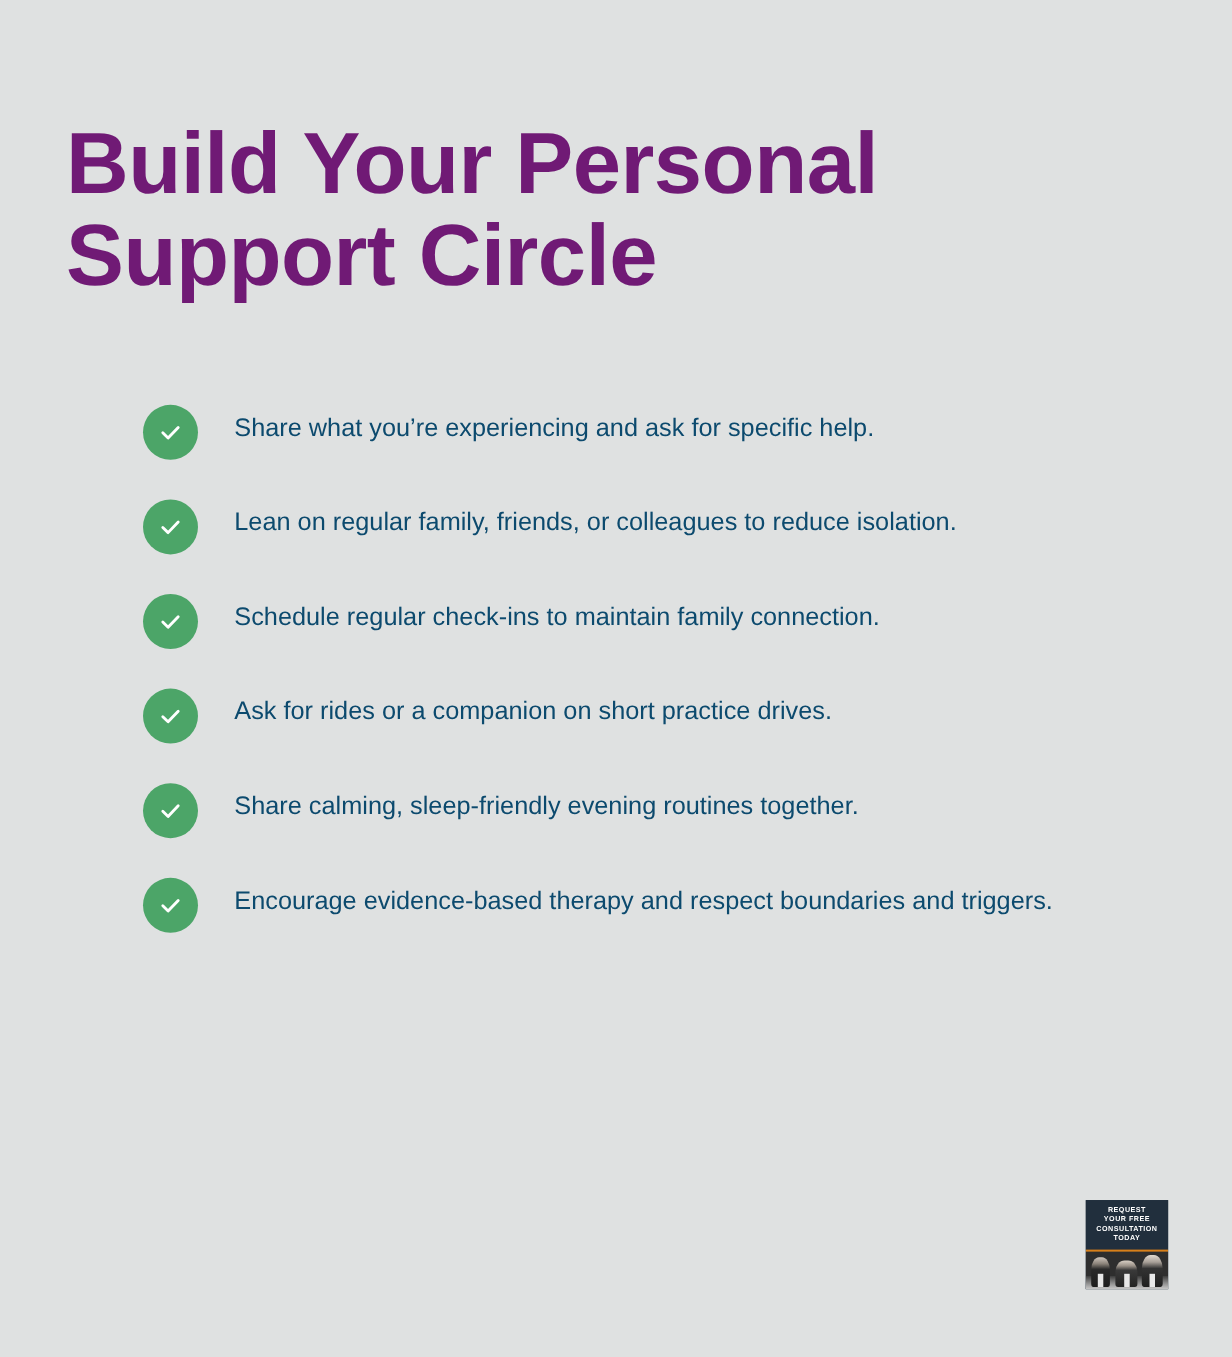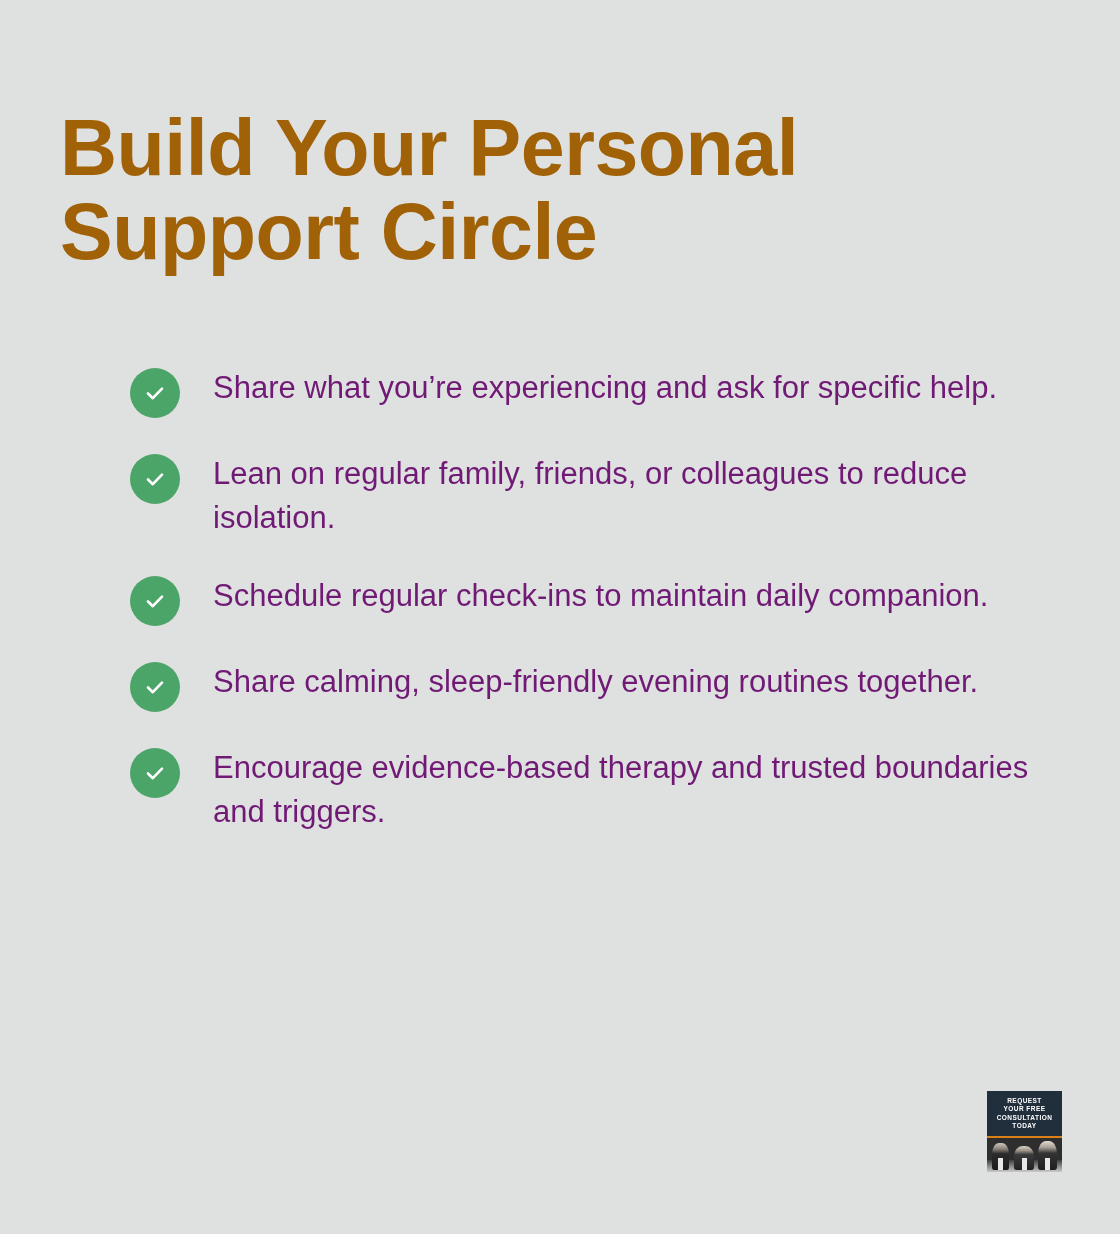--- a/index.html
+++ b/index.html
@@ -28,21 +28,21 @@
     position: absolute;
     left: 60px;
     top: 106px;
     width: 960px;
     margin: 0;
     font-family: "Liberation Sans", sans-serif;
     font-weight: bold;
     font-size: 79px;
     line-height: 84px;
     letter-spacing: -0.5px;
-    color: #a16207;
+    color: #701a75;
   }
 
   
   .checklist {
     position: absolute;
     left: 130px;
     top: 366px;
     width: 930px;
     list-style: none;
     margin: 0;
@@ -69,23 +69,23 @@
     justify-content: center;
     margin-top: 2px;
   }
   .check-icon svg {
     display: block;
   }
 
   .check-text {
     margin-left: 33px;
     font-family: "Liberation Sans", sans-serif;
-    font-size: 31px;
+    font-size: 23px;
     line-height: 44px;
-    color: #701a75;
+    color: #0c4a6e;
     max-width: 845px;
   }
 
   
   .badge {
     position: absolute;
     left: 987px;
     top: 1091px;
     width: 75px;
     height: 81px;
@@ -190,40 +190,48 @@
       </span>
       <span class="check-text">Lean on regular family, friends, or colleagues to reduce isolation.</span>
     </li>
 
     <li class="check-item">
       <span class="check-icon">
         <svg width="26" height="26" viewBox="0 0 26 26" aria-hidden="true">
           <polyline points="6,13.5 10.8,18.2 20,8.6" fill="none" stroke="#ffffff" stroke-width="2.6" stroke-linecap="round" stroke-linejoin="round"></polyline>
         </svg>
       </span>
-      <span class="check-text">Schedule regular check-ins to maintain daily companion.</span>
-    </li>
-
+      <span class="check-text">Schedule regular check-ins to maintain family connection.</span>
+    </li>
+
+    <li class="check-item">
+      <span class="check-icon">
+        <svg width="26" height="26" viewBox="0 0 26 26" aria-hidden="true">
+          <polyline points="6,13.5 10.8,18.2 20,8.6" fill="none" stroke="#ffffff" stroke-width="2.6" stroke-linecap="round" stroke-linejoin="round"></polyline>
+        </svg>
+      </span>
+      <span class="check-text">Ask for rides or a companion on short practice drives.</span>
+    </li>
 
     <li class="check-item">
       <span class="check-icon">
         <svg width="26" height="26" viewBox="0 0 26 26" aria-hidden="true">
           <polyline points="6,13.5 10.8,18.2 20,8.6" fill="none" stroke="#ffffff" stroke-width="2.6" stroke-linecap="round" stroke-linejoin="round"></polyline>
         </svg>
       </span>
       <span class="check-text">Share calming, sleep-friendly evening routines together.</span>
     </li>
 
     <li class="check-item">
       <span class="check-icon">
         <svg width="26" height="26" viewBox="0 0 26 26" aria-hidden="true">
           <polyline points="6,13.5 10.8,18.2 20,8.6" fill="none" stroke="#ffffff" stroke-width="2.6" stroke-linecap="round" stroke-linejoin="round"></polyline>
         </svg>
       </span>
-      <span class="check-text">Encourage evidence-based therapy and trusted boundaries and triggers.</span>
+      <span class="check-text">Encourage evidence-based therapy and respect boundaries and triggers.</span>
     </li>
 
   </ul>
 
   <div class="badge">
     <div class="badge-head">
       <span class="badge-line">REQUEST</span>
       <span class="badge-line">YOUR FREE</span>
       <span class="badge-line">CONSULTATION</span>
       <span class="badge-line">TODAY</span>

